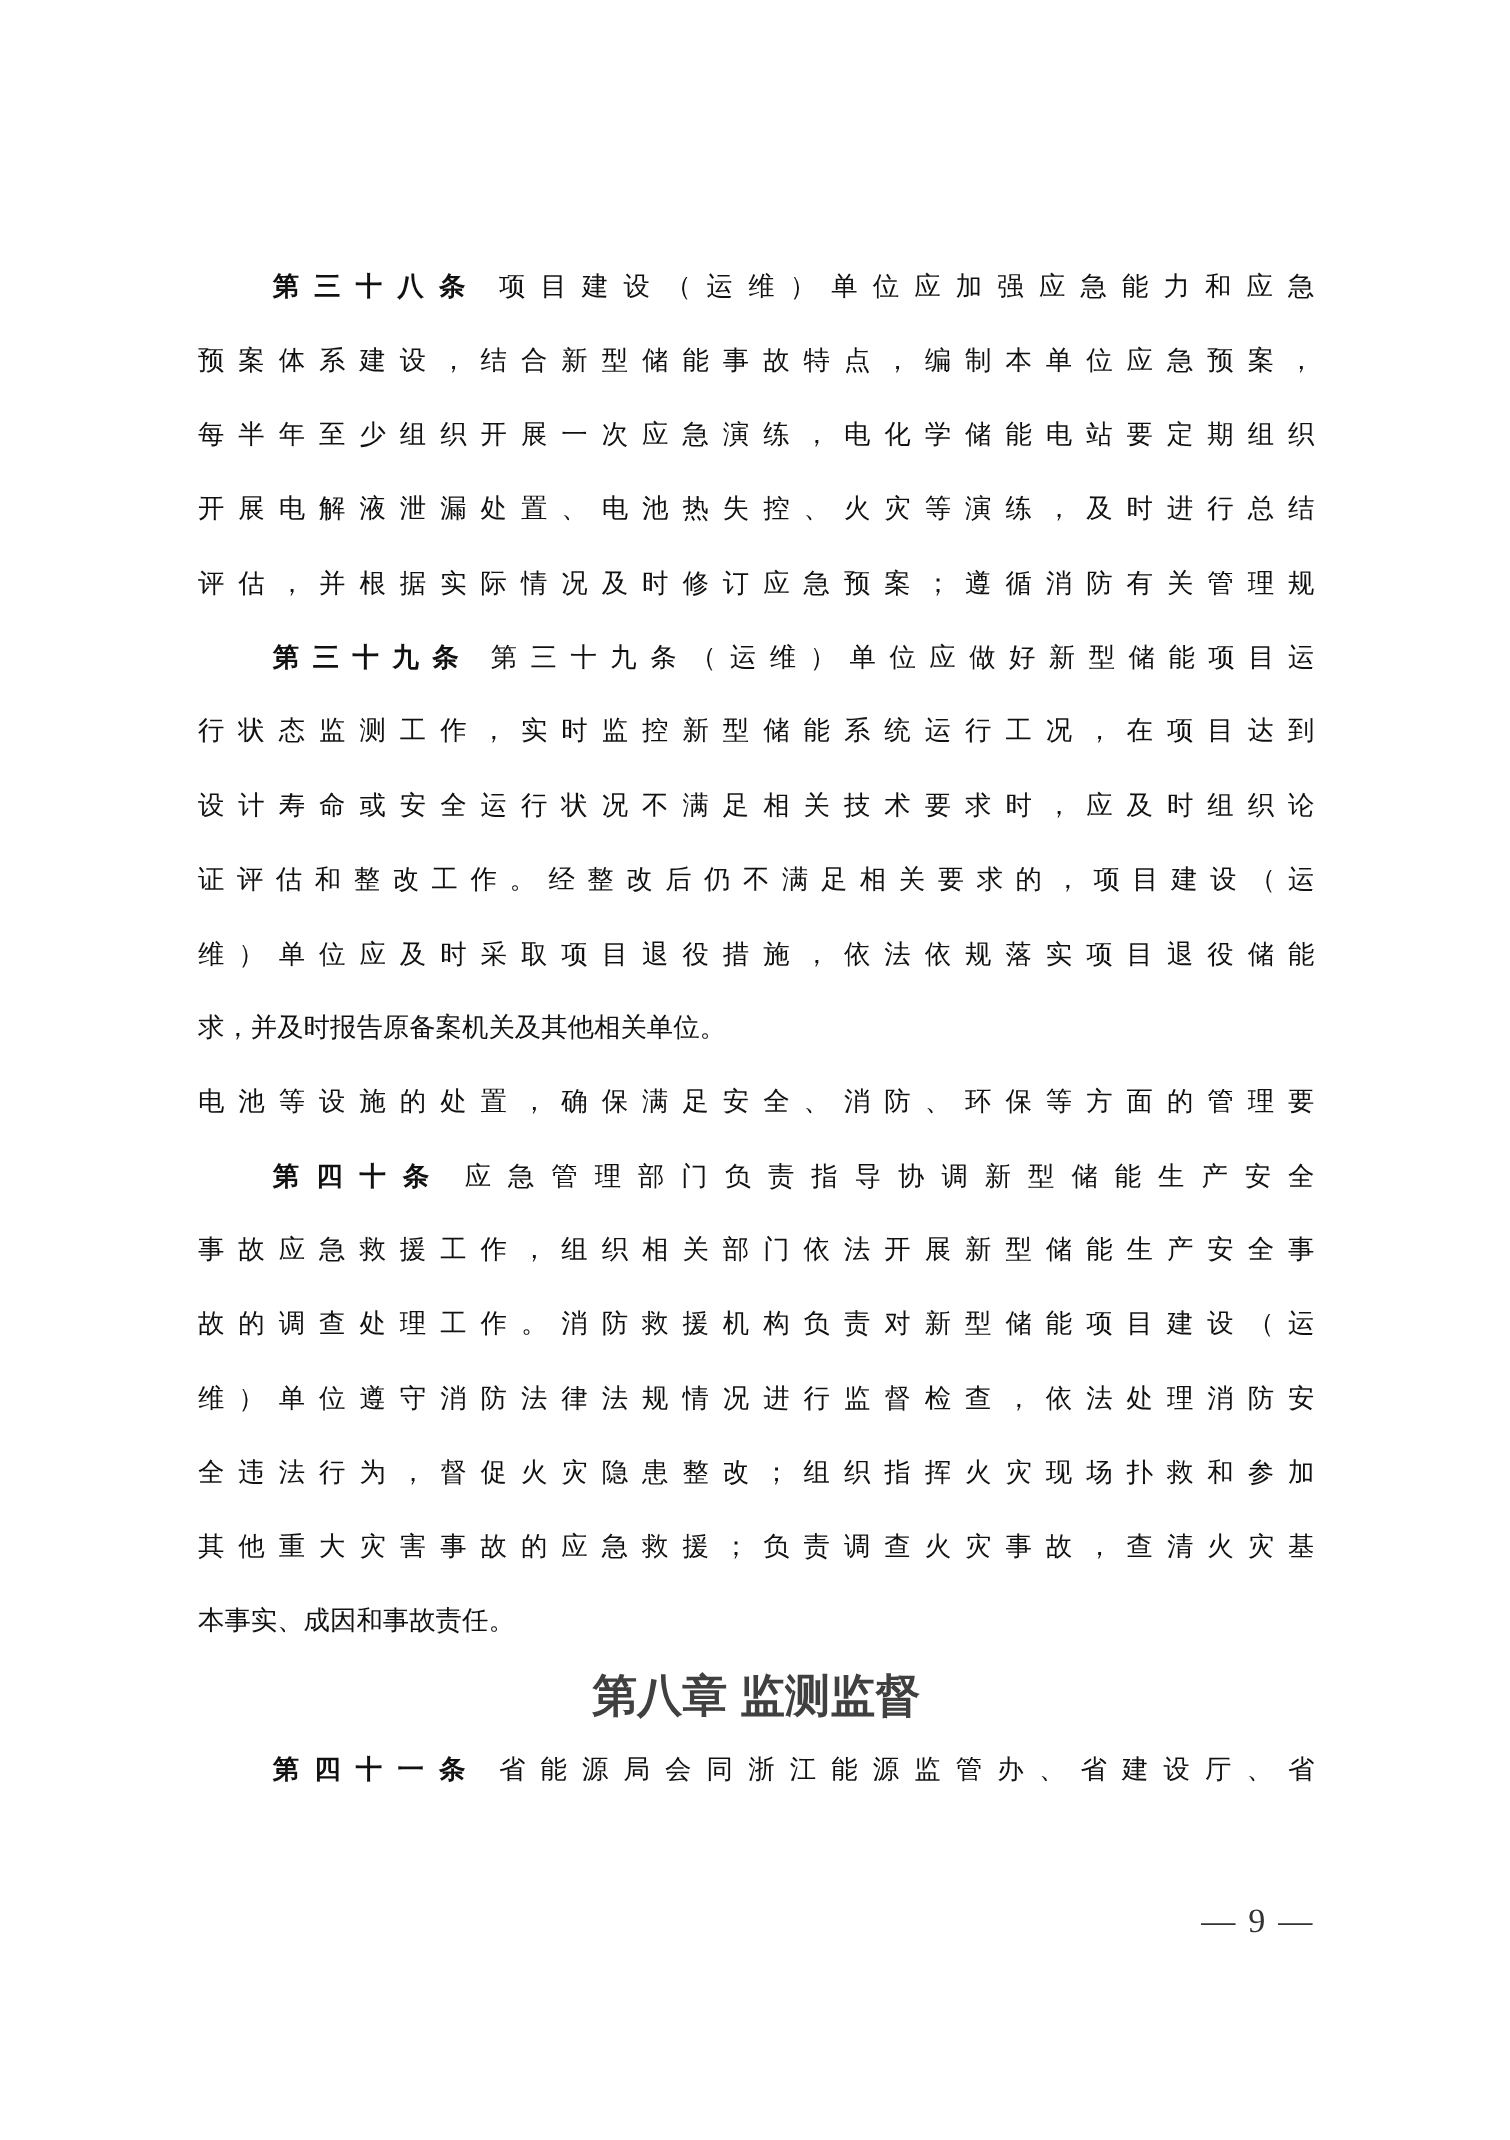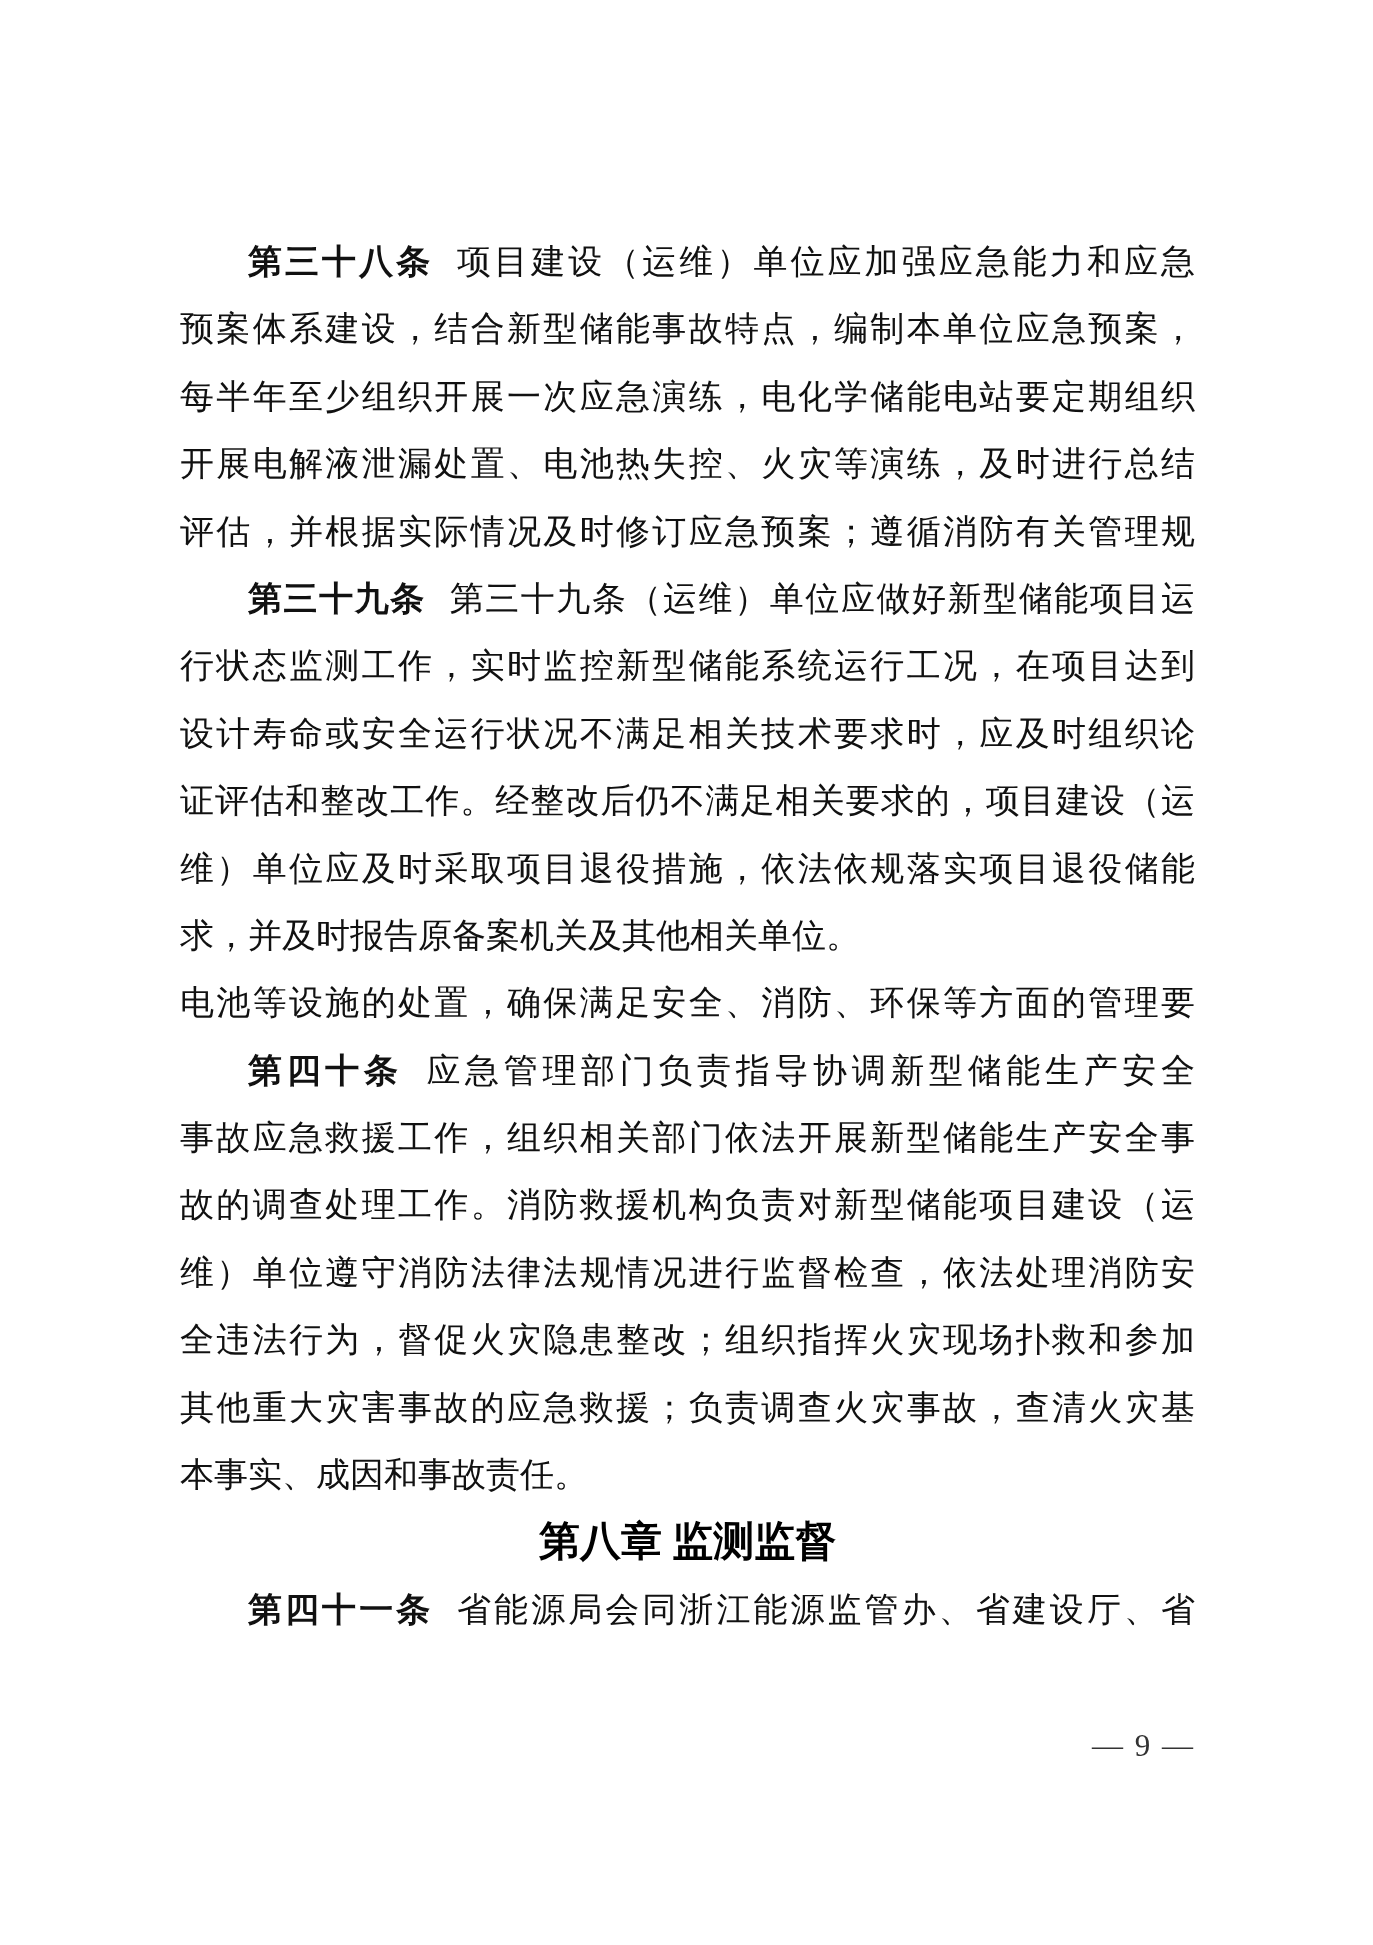--- a/index.html
+++ b/index.html
@@ -16,47 +16,47 @@
     font-family: "Liberation Serif", "DejaVu Serif", serif;
     color: #111111;
   }
   .doc-body {
     position: absolute;
     left: 180px;
     top: 228px;
     width: 1015px;
   }
   .doc-line {
-    font-size: 34px;
+    font-size: 24px;
     line-height: 67.4px;
     height: 67.4px;
     white-space: nowrap;
     text-align: left;
     color: #111111;
   }
   .doc-line.just {
     white-space: normal;
     text-align: justify;
     text-align-last: justify;
   }
   .doc-line.indent {
     text-indent: 68px;
   }
   .term {
     font-weight: bold;
     margin-right: 0.7em;
   }
   .chapter-heading {
-    font-family: Liberation Serif, serif;
+    font-family: Liberation Sans, sans-serif;
     font-weight: bold;
     font-size: 41px;
     line-height: 67.4px;
     height: 67.4px;
     text-align: center;
-    color: #000000;
+    color: #404040;
   }
   .page-number {
     position: absolute;
     right: 178px;
     top: 1726px;
     font-size: 31px;
     line-height: 40px;
     color: #333333;
     letter-spacing: 2px;
     font-family: "Liberation Serif", "DejaVu Serif", serif;

